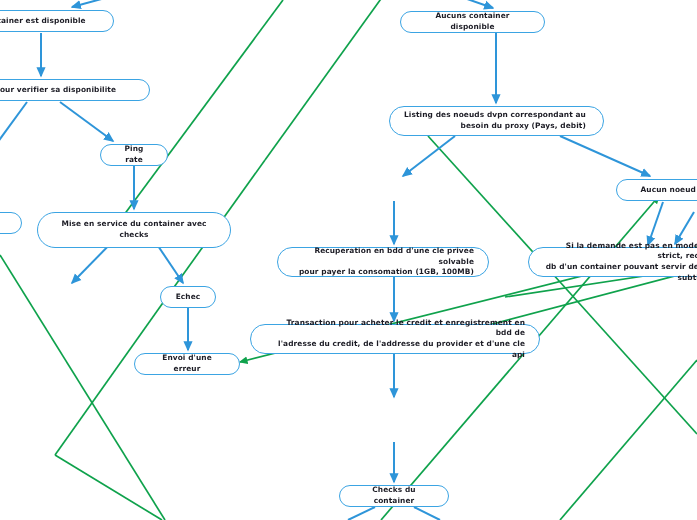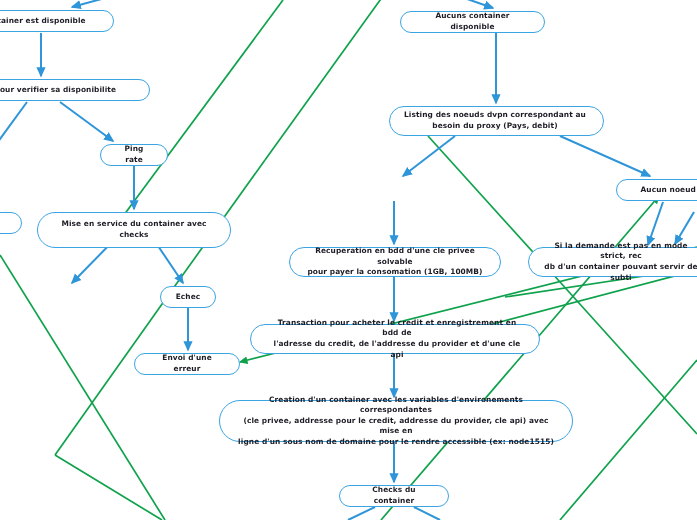--- a/index.html
+++ b/index.html
@@ -35,21 +35,21 @@
     color: #1b1b24;
     font-weight: bold;
     font-size: 7.4px;
     line-height: 1.42;
     letter-spacing: 0.1px;
     padding: 4px 14px;
     white-space: pre-line;
     z-index: 5;
   }
   .node.center { justify-content: center; text-align: center; }
-  .node.left   { justify-content: flex-start; text-align: center; }
+  .node.left   { justify-content: flex-start; text-align: right; }
   .node-label { display: block; }
 </style>
 </head>
 <body>
 
 <div id="canvas">
 
   <svg id="edge-layer" viewBox="0 0 697 520" width="697" height="520">
     <defs>
       <marker id="arrow-blue" viewBox="0 0 10 10" refX="8.5" refY="5" markerWidth="5.2" markerHeight="5.2" orient="auto-start-reverse">
@@ -167,38 +167,33 @@
   <div class="node left" style="left:389px; top:106px; width:215px; height:30px;">
     <span class="node-label">Listing des noeuds dvpn correspondant au
 besoin du proxy (Pays, debit)</span>
   </div>
 
 
   <div class="node center" style="left:616px; top:179px; width:120px; height:22px;">
     <span class="node-label">Aucun noeud a e</span>
   </div>
 
-  <div class="node left" style="left:289px; top:247px; width:212px; height:30px;">
+  <div class="node left" style="left:277px; top:247px; width:212px; height:30px;">
     <span class="node-label">Recuperation en bdd d'une cle privee solvable
 pour payer la consomation (1GB, 100MB)</span>
   </div>
 
   <div class="node left" style="left:528px; top:247px; width:186px; height:30px;">
     <span class="node-label">Si la demande est pas en mode strict, rec
 db d'un container pouvant servir de subti</span>
   </div>
 
   <div class="node left" style="left:250px; top:324px; width:290px; height:30px; padding-left:18px;">
     <span class="node-label">Transaction pour acheter le credit et enregistrement en bdd de
 l'adresse du credit, de l'addresse du provider et d'une cle api</span>
   </div>
 
-  <div class="node left" style="left:219px; top:400px; width:354px; height:42px;">
-    <span class="node-label">Creation d'un container avec les variables d'environements correspondantes
-(cle privee, addresse pour le credit, addresse du provider, cle api) avec mise en
-ligne d'un sous nom de domaine pour le rendre accessible (ex: node1515)</span>
-  </div>
 
   <div class="node center" style="left:339px; top:485px; width:110px; height:22px;">
     <span class="node-label">Checks du container</span>
   </div>
 
 </div>
 
 </body></html>

